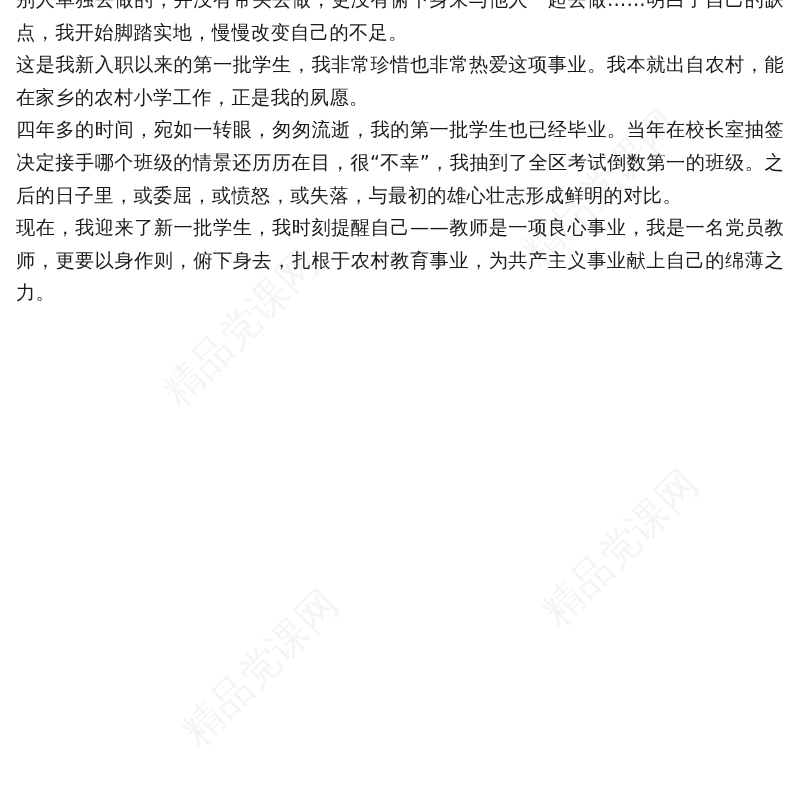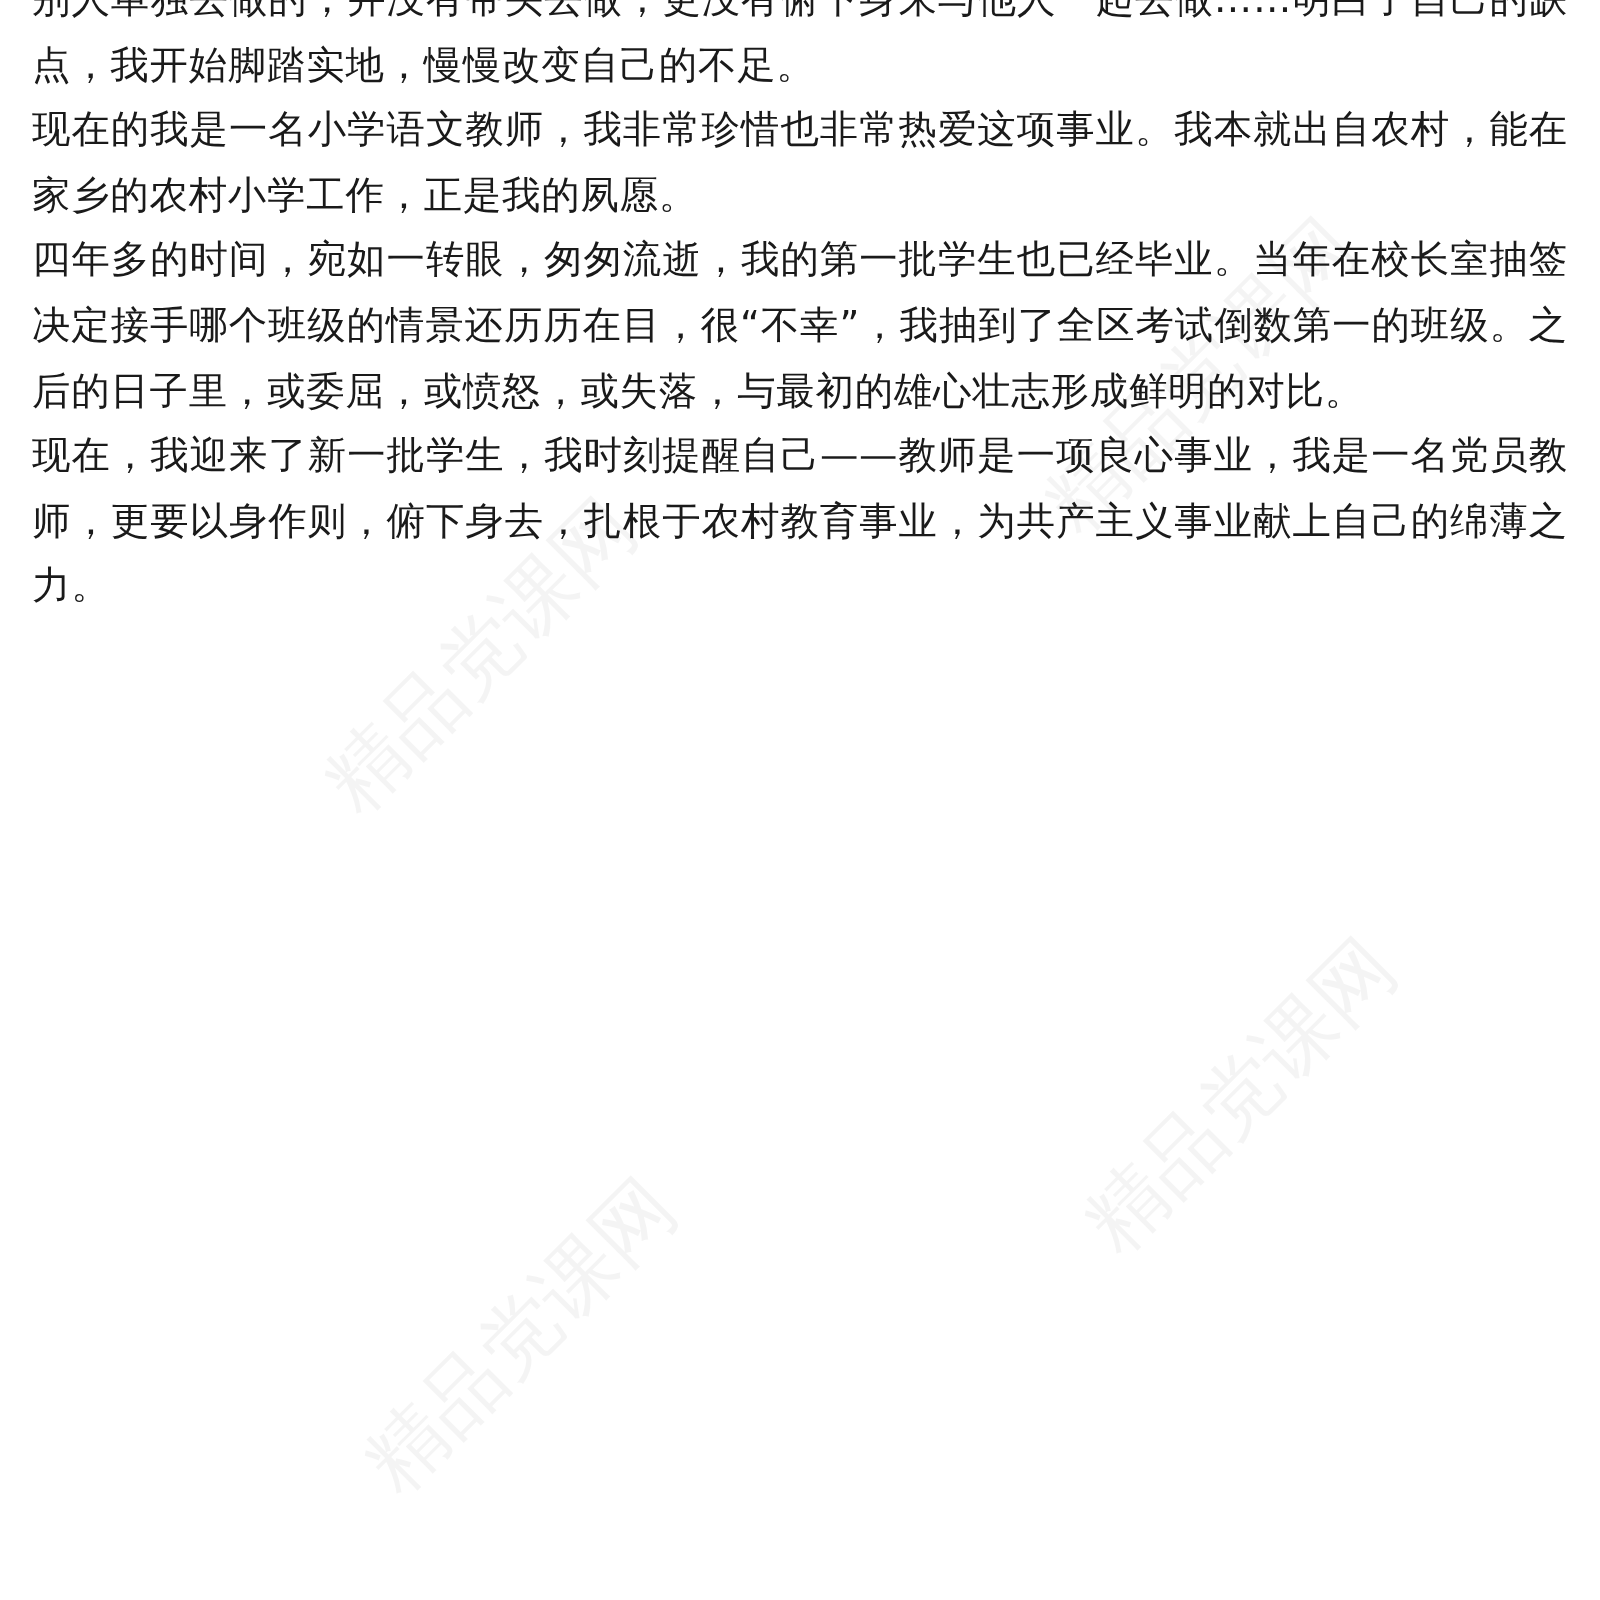--- a/index.html
+++ b/index.html
@@ -21,17 +21,17 @@
 </head>
 <body>
 
 <div class="watermark" style="left:140px; top:300px;">精品党课网</div>
 <div class="watermark" style="left:500px; top:160px;">精品党课网</div>
 <div class="watermark" style="left:520px; top:520px;">精品党课网</div>
 <div class="watermark" style="left:160px; top:640px;">精品党课网</div>
 
 <div class="page">
   <p class="para">别人单独去做的，并没有带头去做，更没有俯下身来与他人一起去做……明白了自己的缺点，我开始脚踏实地，慢慢改变自己的不足。</p>
-  <p class="para">现在的我是一名小学语文教师，我非常珍惜也非常热爱这项事业。我本就出自农村，能在家乡的农村小学工作，正是我的夙愿。</p>
+  <p class="para">这是我新入职以来的第一批学生，我非常珍惜也非常热爱这项事业。我本就出自农村，能在家乡的农村小学工作，正是我的夙愿。</p>
   <p class="para">四年多的时间，宛如一转眼，匆匆流逝，我的第一批学生也已经毕业。当年在校长室抽签决定接手哪个班级的情景还历历在目，很“不幸”，我抽到了全区考试倒数第一的班级。之后的日子里，或委屈，或愤怒，或失落，与最初的雄心壮志形成鲜明的对比。</p>
   <p class="para">现在，我迎来了新一批学生，我时刻提醒自己——教师是一项良心事业，我是一名党员教师，更要以身作则，俯下身去，扎根于农村教育事业，为共产主义事业献上自己的绵薄之力。</p>
 
 </div>
 
 </body></html>

